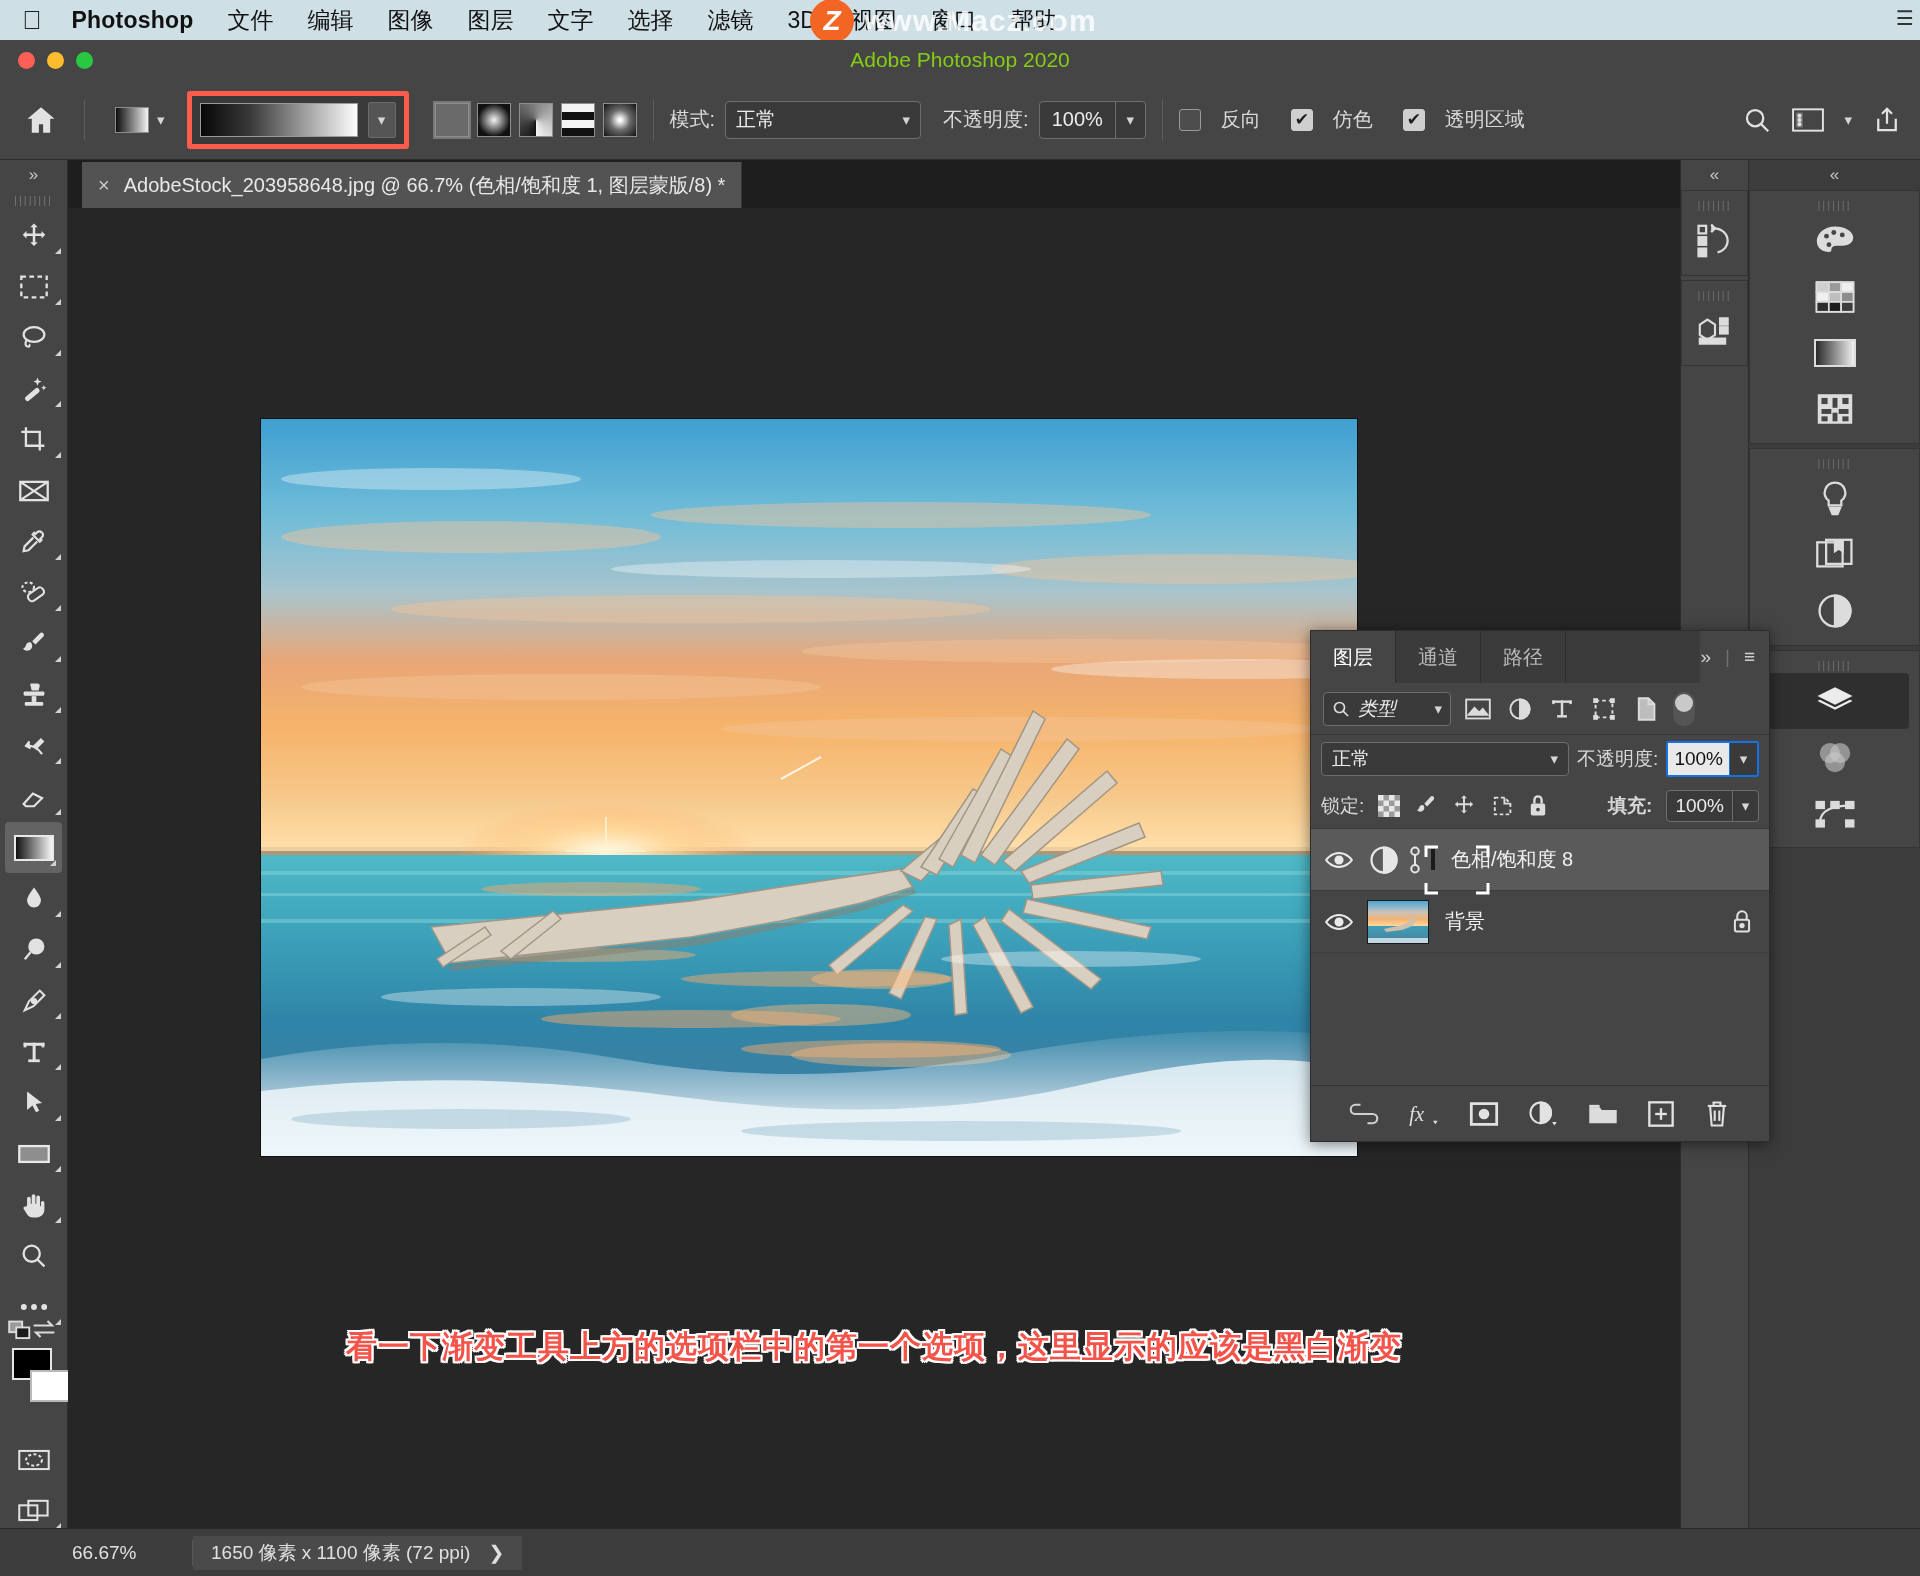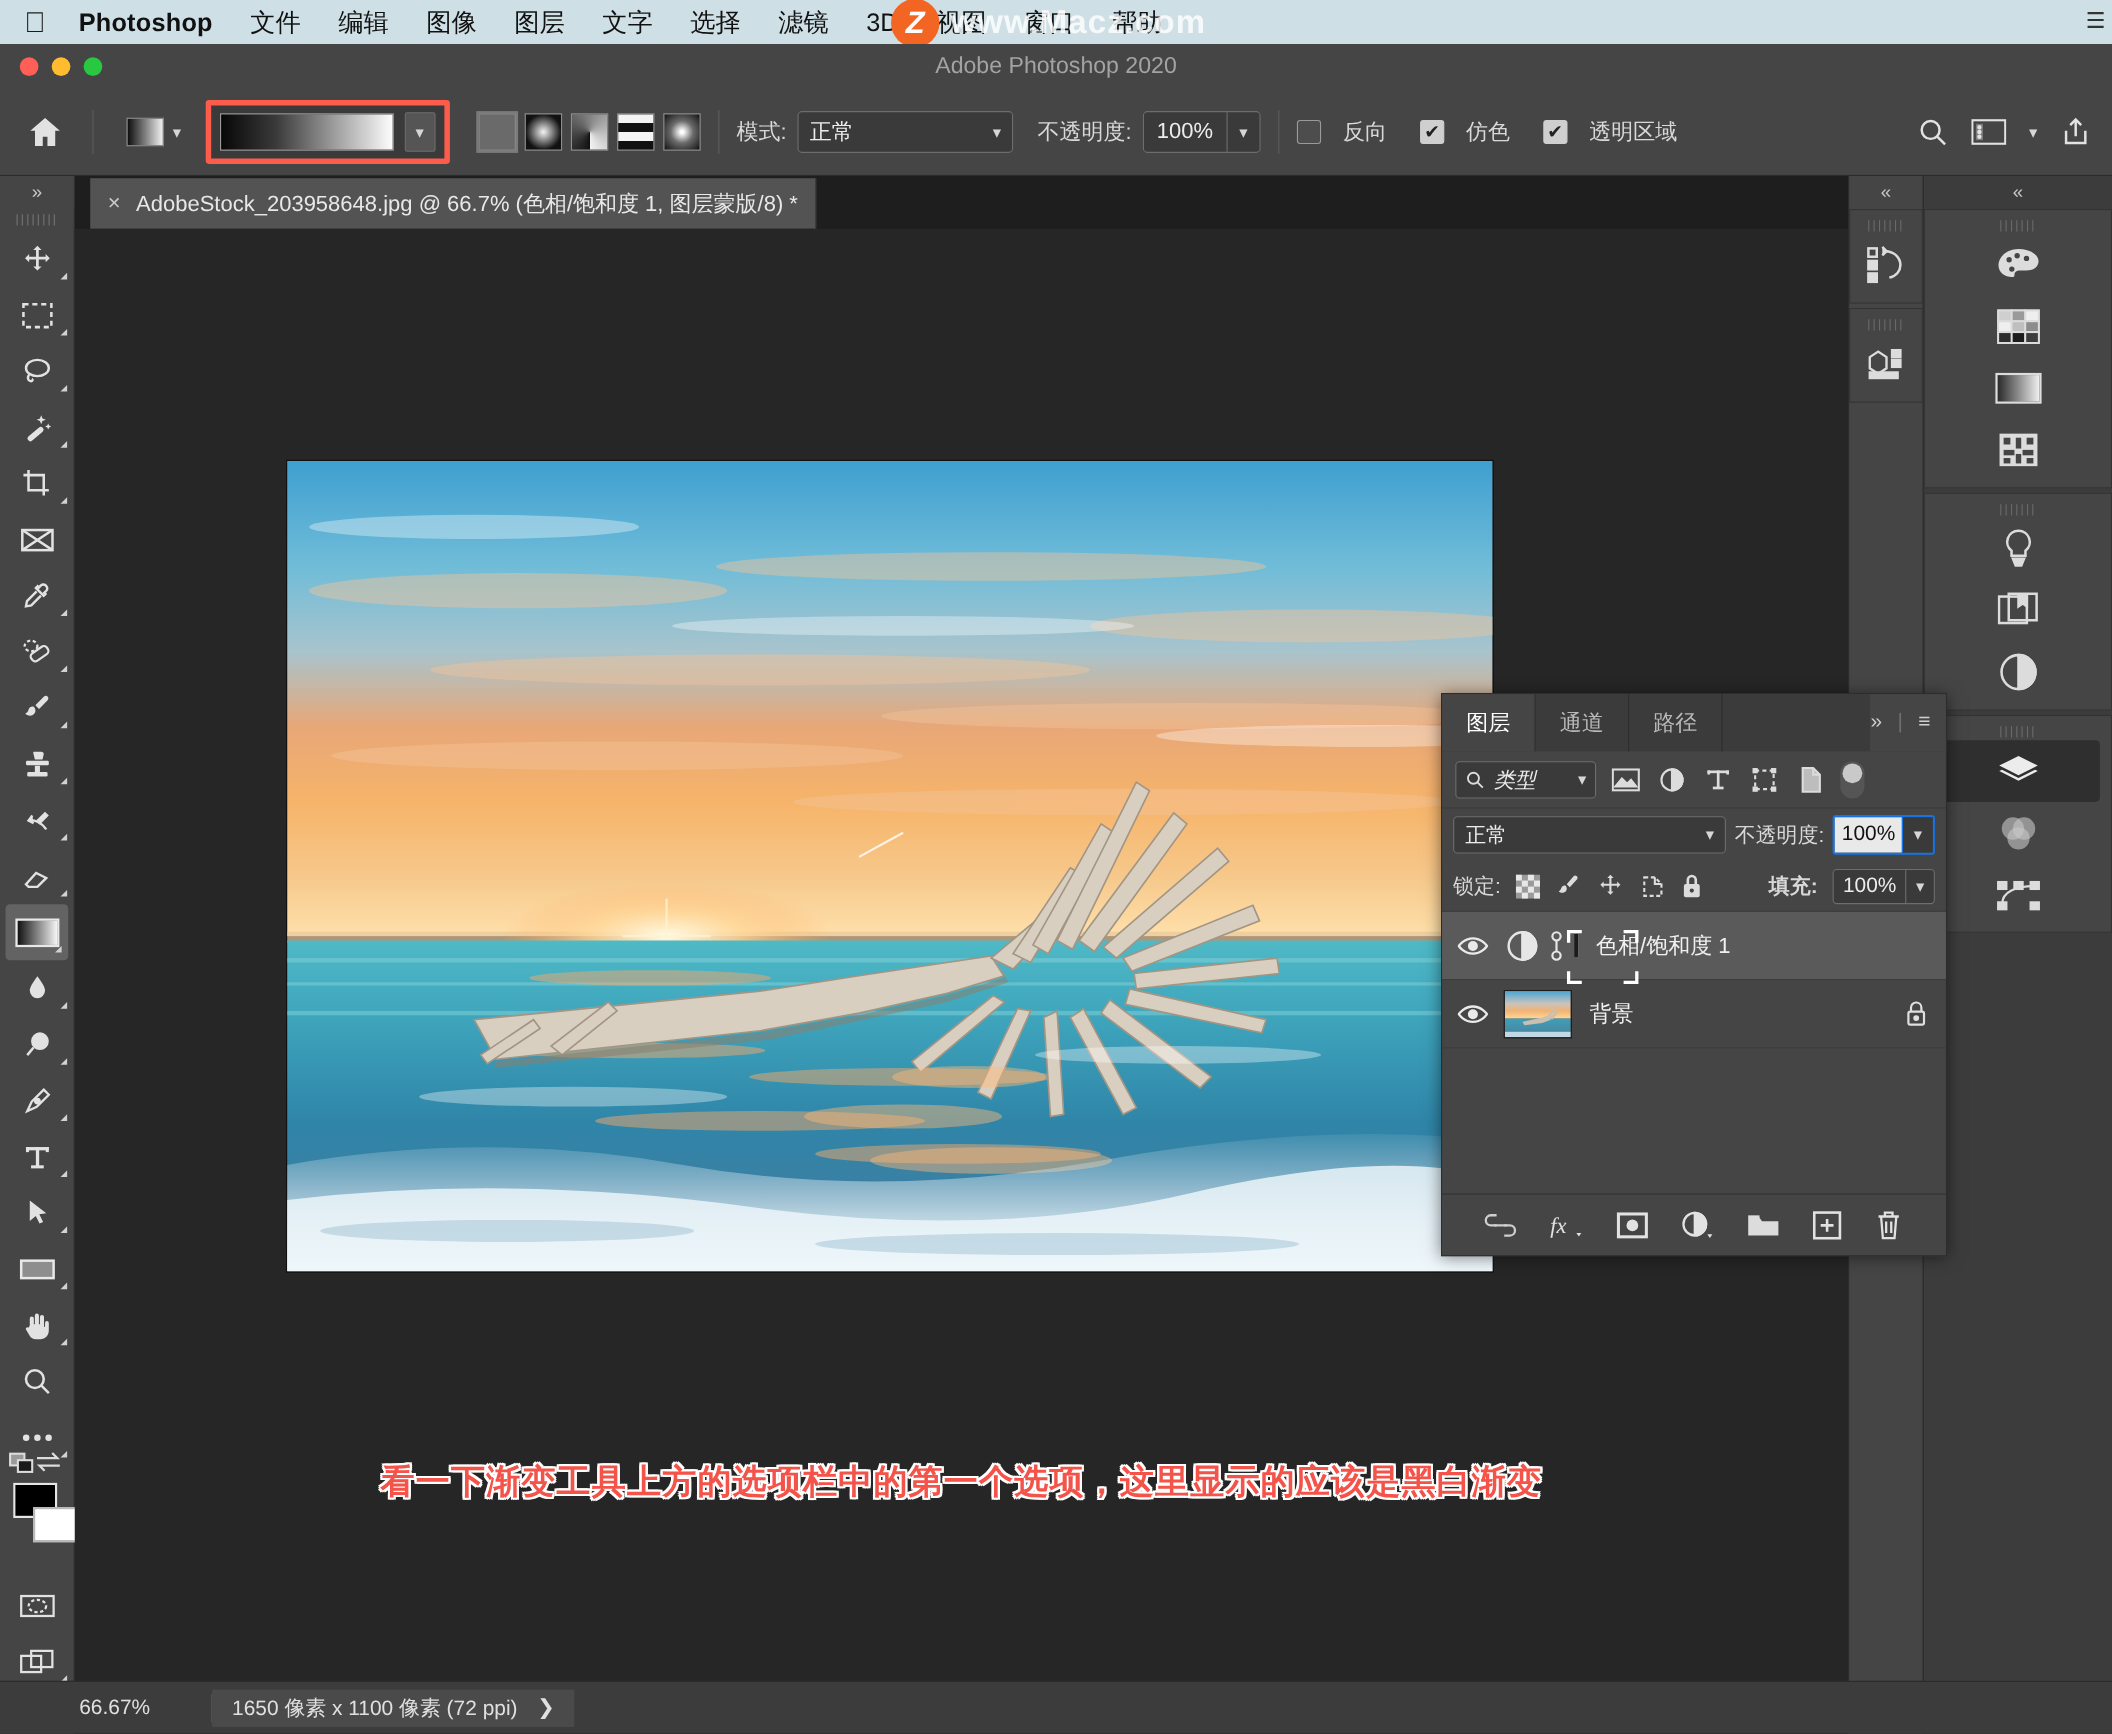--- a/index.html
+++ b/index.html
@@ -37,21 +37,21 @@
   }
 
   
   .titlebar {
     position:absolute; left:0; top:40px; width:1920px; height:40px;
     background:#454545; display:flex; align-items:center; justify-content:center;
   }
   .traffic { position:absolute; left:18px; top:12px; display:flex; gap:12px; }
   .dot { width:17px;height:17px;border-radius:50%; }
   .dot.r{background:#ff5f57;} .dot.y{background:#febc2e;} .dot.g{background:#28c840;}
-  .win-title { font-size:21px; color:#a3a3a3; }
+  .win-title { font-size:21px; color:#84cc16; }
 
   
   .optionsbar {
     position:absolute; left:0; top:80px; width:1920px; height:80px;
     background:#454545; border-bottom:1px solid #2c2c2c;
     display:flex; align-items:center; padding-left:14px; gap:0;
   }
   .ob-sep { width:1px;height:40px;background:#5d5d5d;margin:0 16px; }
   .home-icon { width:54px;height:54px;display:flex;align-items:center;justify-content:center; }
 
@@ -935,21 +935,21 @@
       </span>
       <span style="position:relative;margin-left:8px;">
         <span class="mask-thumb"></span>
         <svg style="position:absolute;left:-7px;top:-6px;" width="66" height="50" viewBox="0 0 66 50" fill="none" stroke="#ffffff" stroke-width="3">
           <path d="M2 12V2h12"></path>
             <path d="M52 2h12v10"></path>
             <path d="M64 38v10H52"></path>
             <path d="M14 48H2V38"></path>
         </svg>
       </span>
-      <span class="lname">色相/饱和度 1</span>
+      <span class="lname">色相/饱和度 8</span>
     </div>
 
     <div class="lrow">
       <span class="eye">
         <svg width="28" height="20" viewBox="0 0 24 16" fill="none" stroke="#eaeaea" stroke-width="1.8">
             <path d="M1 8s4-6 11-6 11 6 11 6-4 6-11 6S1 8 1 8z"></path>
             <circle cx="12" cy="8" r="3" fill="#eaeaea"></circle>
           </svg>
       </span>
       <span class="bg-thumb">

